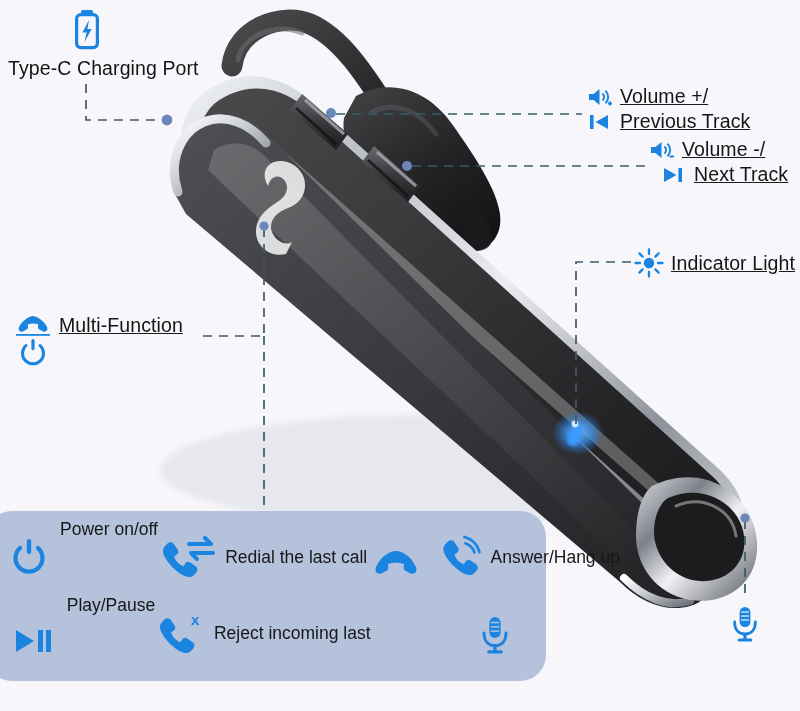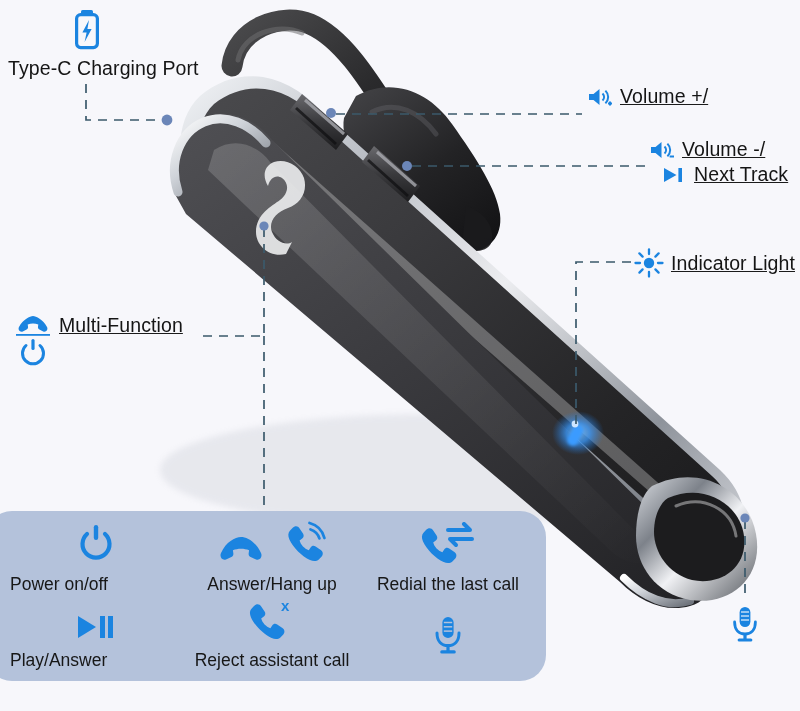--- a/index.html
+++ b/index.html
@@ -24,21 +24,21 @@
   
   #legend{
     position:absolute;left:-14px;top:511px;width:560px;height:170px;
     background:#b4c2db;border-radius:26px;
   }
   #legend .grid{
     position:absolute;inset:0;
     display:grid;grid-template-columns:1fr 1fr 1fr;grid-template-rows:1fr 1fr;
     padding:8px 10px 10px 22px;box-sizing:border-box;
   }
-  #legend .cell{display:flex;flex-direction:column;align-items:center;justify-content:center;gap:8px;}
+  #legend .cell{display:flex;flex-direction:row;align-items:center;justify-content:center;gap:8px;}
   #legend .cell .icons{display:flex;align-items:flex-end;justify-content:center;gap:16px;height:46px;}
   #legend .cap{font-size:17.5px;color:#171717;white-space:nowrap;line-height:20px;}
   #legend .cell.c1 .cap,#legend .cell.c4 .cap{align-self:flex-start;margin-left:2px;}
 
   .mic-label{position:absolute;left:716px;top:708px;font-size:19px;color:#141414;}
 </style>
 </head>
 <body>
 
 <div id="stage">
@@ -226,20 +226,29 @@
     <div class="row">
       <span class="ico">
         <svg width="27" height="24" viewBox="0 0 27 24">
           <path d="M3 9 H7.5 L13.5 4 V20 L7.5 15 H3 Z" fill="#1b84e0"></path>
           <path d="M16.5 8.5 C18.6 10.6 18.6 13.4 16.5 15.5" fill="none" stroke="#1b84e0" stroke-width="2"></path>
           <path d="M19.4 5.6 C23.1 9.3 23.1 14.7 19.4 18.4" fill="none" stroke="#1b84e0" stroke-width="2"></path>
           <path d="M22 18.5 H26 M24 16.5 V20.5" stroke="#1b84e0" stroke-width="2"></path>
         </svg>
       </span>
       <span class="line">Volume +/</span>
+    </div>
+    <div class="row">
+      <span class="ico">
+        <svg width="27" height="24" viewBox="0 0 27 24">
+          <rect x="4" y="5" width="3.6" height="14" fill="#1b84e0"></rect>
+          <path d="M22 5 L9.5 12 L22 19 Z" fill="#1b84e0"></path>
+        </svg>
+      </span>
+      <span class="line">Previous Track</span>
     </div>
   </div>
 
   <div class="callout" style="left:634px;top:248px;">
     <div class="row">
       <span class="ico">
         <svg width="30" height="30" viewBox="0 0 30 30">
           <circle cx="15" cy="15" r="5.2" fill="#1b84e0"></circle>
           <g stroke="#1b84e0" stroke-width="2.3" stroke-linecap="round">
             <path d="M15 1.5 V6"></path>
@@ -330,20 +339,39 @@
           <span class="ico">
             <svg width="42" height="44" viewBox="0 0 42 44">
               <path d="M12 12 A13.5 13.5 0 1 0 30 12" fill="none" stroke="#1b84e0" stroke-width="4.2" stroke-linecap="round"></path>
               <rect x="18.8" y="3" width="4.4" height="15" rx="2.2" fill="#1b84e0"></rect>
             </svg>
           </span>
         </div>
         <div class="cap">Power on/off</div>
       </div>
 
+      <div class="cell c3">
+        <div class="icons">
+          <span class="ico">
+            <svg width="56" height="44" viewBox="0 0 56 44">
+              <path d="M6 12 C8.5 9.5 11.5 10 13.2 12.4 L16.6 17.6
+                       C17.8 19.5 17.4 21.4 15.8 22.6 L13.2 24.6
+                       C14.4 29 18 32.8 22.4 34.2 L24.2 31.4
+                       C25.4 29.7 27.4 29.3 29.2 30.5 L34.4 34
+                       C36.8 35.6 37.2 38.6 34.8 41.1 L32.4 43.4
+                       C30.2 45.5 27 45.6 23.6 44 C15.6 40.4 6.6 31.4 3 23.4
+                       C1.4 20 1.6 16.8 3.7 14.6 Z" fill="#1b84e0" transform="translate(0,-4)"></path>
+              <path d="M28 8 H50 L44 2" fill="none" stroke="#1b84e0" stroke-width="4" stroke-linecap="round" stroke-linejoin="round"></path>
+              <path d="M52 17 H30 L36 23" fill="none" stroke="#1b84e0" stroke-width="4" stroke-linecap="round" stroke-linejoin="round"></path>
+            </svg>
+          </span>
+        </div>
+        <div class="cap">Redial the last call</div>
+      </div>
+
       <div class="cell c2">
         <div class="icons">
           <span class="ico">
             <svg width="50" height="34" viewBox="0 0 50 34">
               <path d="M5 21 C10 10 19 5 25 5 C31 5 40 10 45 21
                        C46.8 25 43.6 29 40 27.4 L34.6 25
                        C33 24.3 32.4 22.7 32.7 21.1 L33.1 18.2
                        C30.6 17.2 27.9 16.7 25 16.7 C22.1 16.7 19.4 17.2 16.9 18.2
                        L17.3 21.1 C17.6 22.7 17 24.3 15.4 25 L10 27.4
                        C6.4 29 3.2 25 5 21 Z" fill="#1b84e0"></path>
@@ -359,68 +387,49 @@
                        C34.6 41.5 31.4 41.6 28 40 C20 36.4 11 27.4 7.4 19.4
                        C5.8 16 6 12.8 8.1 10.6 Z" fill="#1b84e0"></path>
               <path d="M28.5 9.5 C33 11 36 14 37.4 18.4" fill="none" stroke="#1b84e0" stroke-width="2.8" stroke-linecap="round"></path>
               <path d="M27.5 3 C35 5 40.5 10.5 42.4 18" fill="none" stroke="#1b84e0" stroke-width="2.8" stroke-linecap="round"></path>
             </svg>
           </span>
         </div>
         <div class="cap">Answer/Hang up</div>
       </div>
 
-      <div class="cell c3">
-        <div class="icons">
-          <span class="ico">
-            <svg width="56" height="44" viewBox="0 0 56 44">
-              <path d="M6 12 C8.5 9.5 11.5 10 13.2 12.4 L16.6 17.6
-                       C17.8 19.5 17.4 21.4 15.8 22.6 L13.2 24.6
-                       C14.4 29 18 32.8 22.4 34.2 L24.2 31.4
-                       C25.4 29.7 27.4 29.3 29.2 30.5 L34.4 34
-                       C36.8 35.6 37.2 38.6 34.8 41.1 L32.4 43.4
-                       C30.2 45.5 27 45.6 23.6 44 C15.6 40.4 6.6 31.4 3 23.4
-                       C1.4 20 1.6 16.8 3.7 14.6 Z" fill="#1b84e0" transform="translate(0,-4)"></path>
-              <path d="M28 8 H50 L44 2" fill="none" stroke="#1b84e0" stroke-width="4" stroke-linecap="round" stroke-linejoin="round"></path>
-              <path d="M52 17 H30 L36 23" fill="none" stroke="#1b84e0" stroke-width="4" stroke-linecap="round" stroke-linejoin="round"></path>
-            </svg>
-          </span>
-        </div>
-        <div class="cap">Redial the last call</div>
-      </div>
-
       <div class="cell c4">
         <div class="icons">
           <span class="ico">
             <svg width="46" height="30" viewBox="0 0 46 30">
               <path d="M5 4 L23 15 L5 26 Z" fill="#1b84e0"></path>
               <rect x="27" y="4" width="5" height="22" fill="#1b84e0"></rect>
               <rect x="35" y="4" width="5" height="22" fill="#1b84e0"></rect>
             </svg>
           </span>
         </div>
-        <div class="cap">Play/Answer</div>
+        <div class="cap">Play/Pause</div>
       </div>
 
       <div class="cell c5">
         <div class="icons">
           <span class="ico">
             <svg width="48" height="44" viewBox="0 0 48 44">
               <path d="M6 14 C8.5 11.5 11.5 12 13.2 14.4 L16.6 19.6
                        C17.8 21.5 17.4 23.4 15.8 24.6 L13.2 26.6
                        C14.4 31 18 34.8 22.4 36.2 L24.2 33.4
                        C25.4 31.7 27.4 31.3 29.2 32.5 L34.4 36
                        C36.8 37.6 37.2 40.6 34.8 43.1 L32.4 45.4
                        C30.2 47.5 27 47.6 23.6 46 C15.6 42.4 6.6 33.4 3 25.4
                        C1.4 22 1.6 18.8 3.7 16.6 Z" fill="#1b84e0" transform="translate(0,-6)"></path>
               <text x="33" y="13" font-family="Liberation Sans, sans-serif" font-size="15" font-weight="bold" fill="#1b84e0">x</text>
             </svg>
           </span>
         </div>
-        <div class="cap">Reject assistant call</div>
+        <div class="cap">Reject incoming last</div>
       </div>
 
       <div class="cell c6">
         <div class="icons">
           <span class="ico">
             <svg width="38" height="42" viewBox="0 0 38 42">
               <rect x="13.4" y="3" width="11.2" height="21" rx="5.6" fill="#1b84e0"></rect>
               <g stroke="#b4c2db" stroke-width="1.5">
                 <path d="M14.8 8.5 H23.2"></path>
                   <path d="M14.8 12.8 H23.2"></path>

